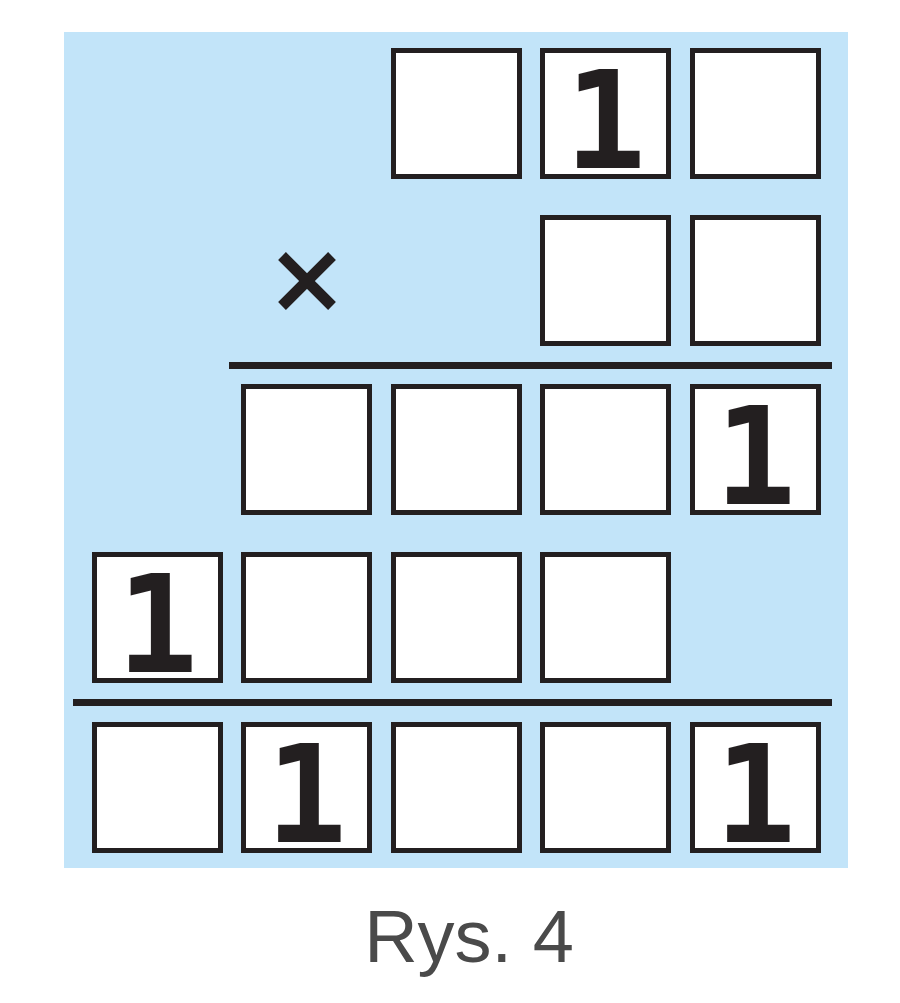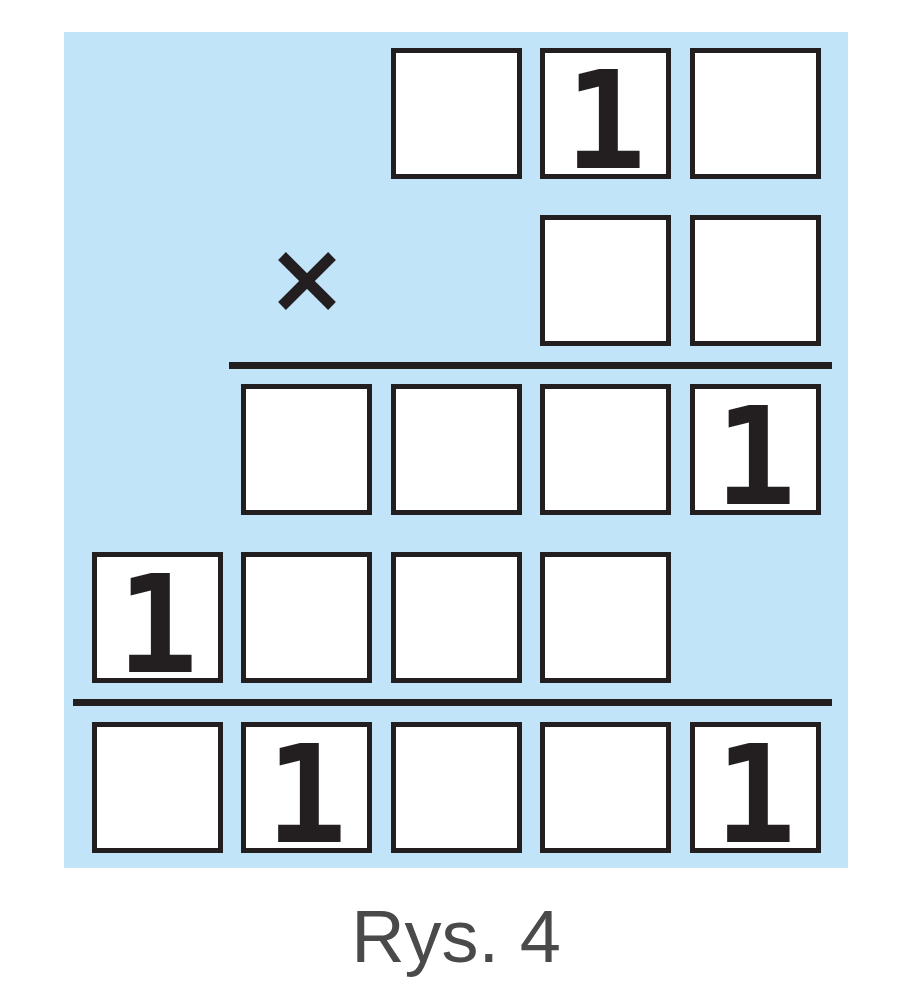--- a/index.html
+++ b/index.html
@@ -63,21 +63,21 @@
     top: 330px;
     width: 603px;
   }
   #rule-equals {
     left: 9px;
     top: 667px;
     width: 759px;
   }
   #caption {
     position: absolute;
-    left: 64px;
+    left: 77px;
     top: 896px;
     width: 784px;
     text-align: center;
     font-size: 74px;
     line-height: 1.1;
     color: var(--caption-color, #4a4a4a);
   }
   .sr-only {
     position: absolute;
     width: 1px; height: 1px;

